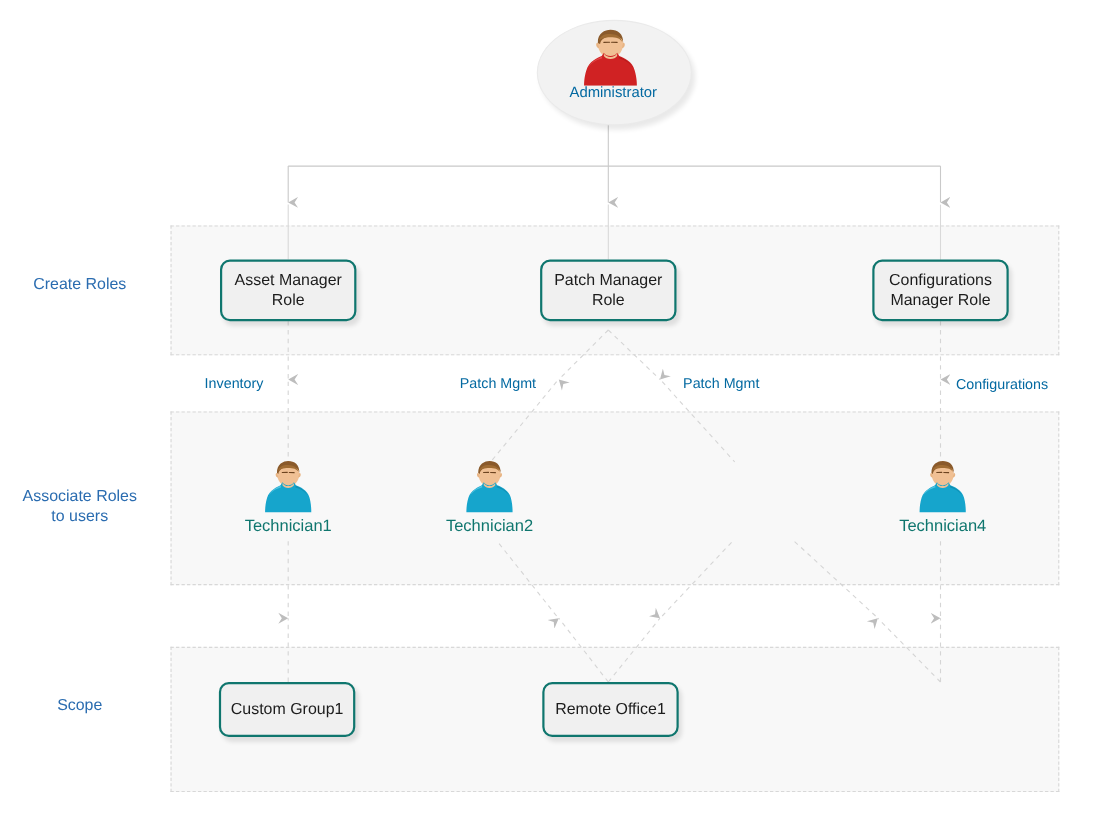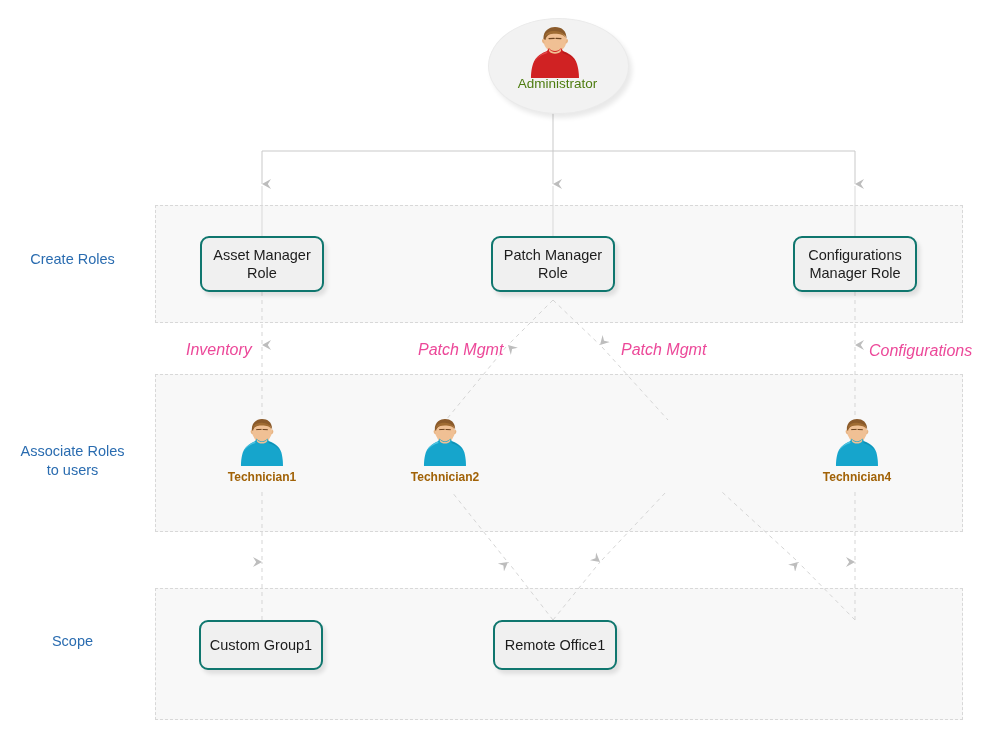--- a/index.html
+++ b/index.html
@@ -75,40 +75,39 @@
     width:139px;height:94px;
     background:#f2f2f2;
     border:1px solid #eaeaea;
     border-radius:50%;
     box-shadow:3px 4px 5px rgba(0,0,0,0.09);
   }
   #admin-label{
     position:absolute;
     left:488px;top:76px;width:139px;
     text-align:center;
-    font-size:13.5px;color:#4d7c0f;
+    font-size:13.5px;color:#0369a1;
   }
   #admin-avatar{position:absolute;left:523px;top:26px;width:64px;height:52px;}
 
   
   .tech{position:absolute;width:140px;text-align:center;}
   .tech .avatar{width:56px;height:48px;margin:0 auto;display:block;}
-  .tech .tname{font-size:12px;color:#a16207;margin-top:4px;display:block;font-weight:bold;}
+  .tech .tname{font-size:15px;color:#0f766e;margin-top:4px;display:block;}
   #tech-0{left:192px;top:418px;}
   #tech-1{left:375px;top:418px;}
   #tech-2{left:601px;top:418px;}
   #tech-3{left:787px;top:418px;}
 
   
   .edge-label{
     position:absolute;
-    color:#ec4899;
-    font-size:16px;
+    color:#0369a1;
+    font-size:13px;
     white-space:nowrap;
-    font-style:italic;
   }
   #edge-inventory{left:186px;top:341px;}
   #edge-patch-left{left:418px;top:341px;}
   #edge-patch-right{left:621px;top:341px;}
   #edge-config{left:869px;top:342px;}
 </style>
 </head>
 <body>
 
 <div id="stage">

